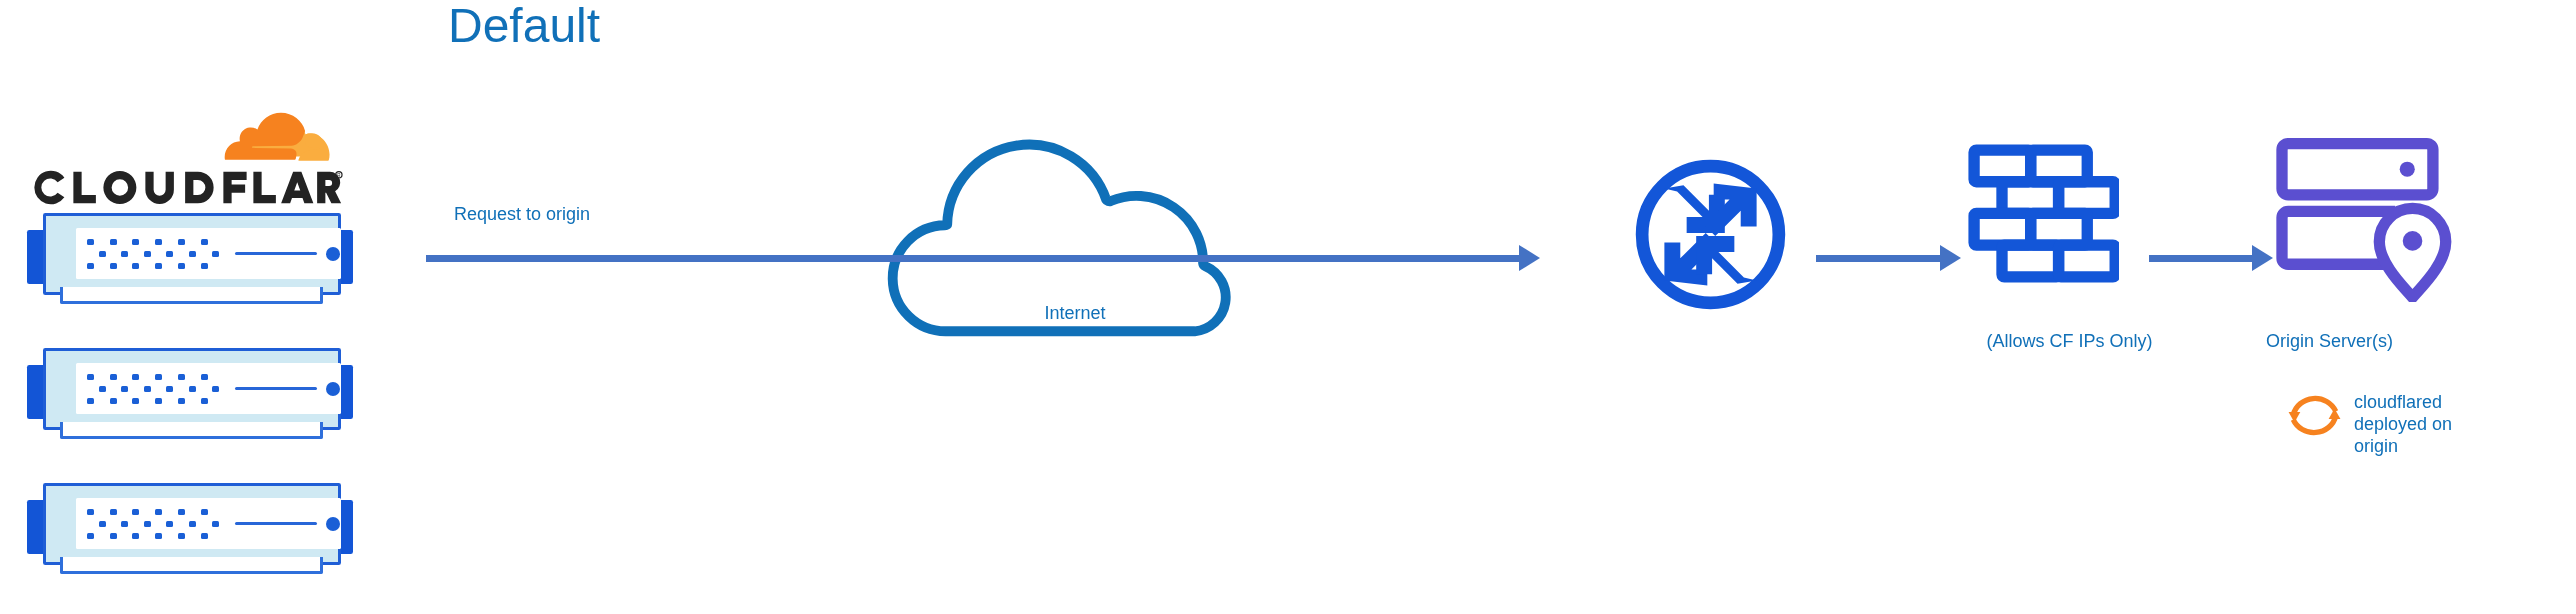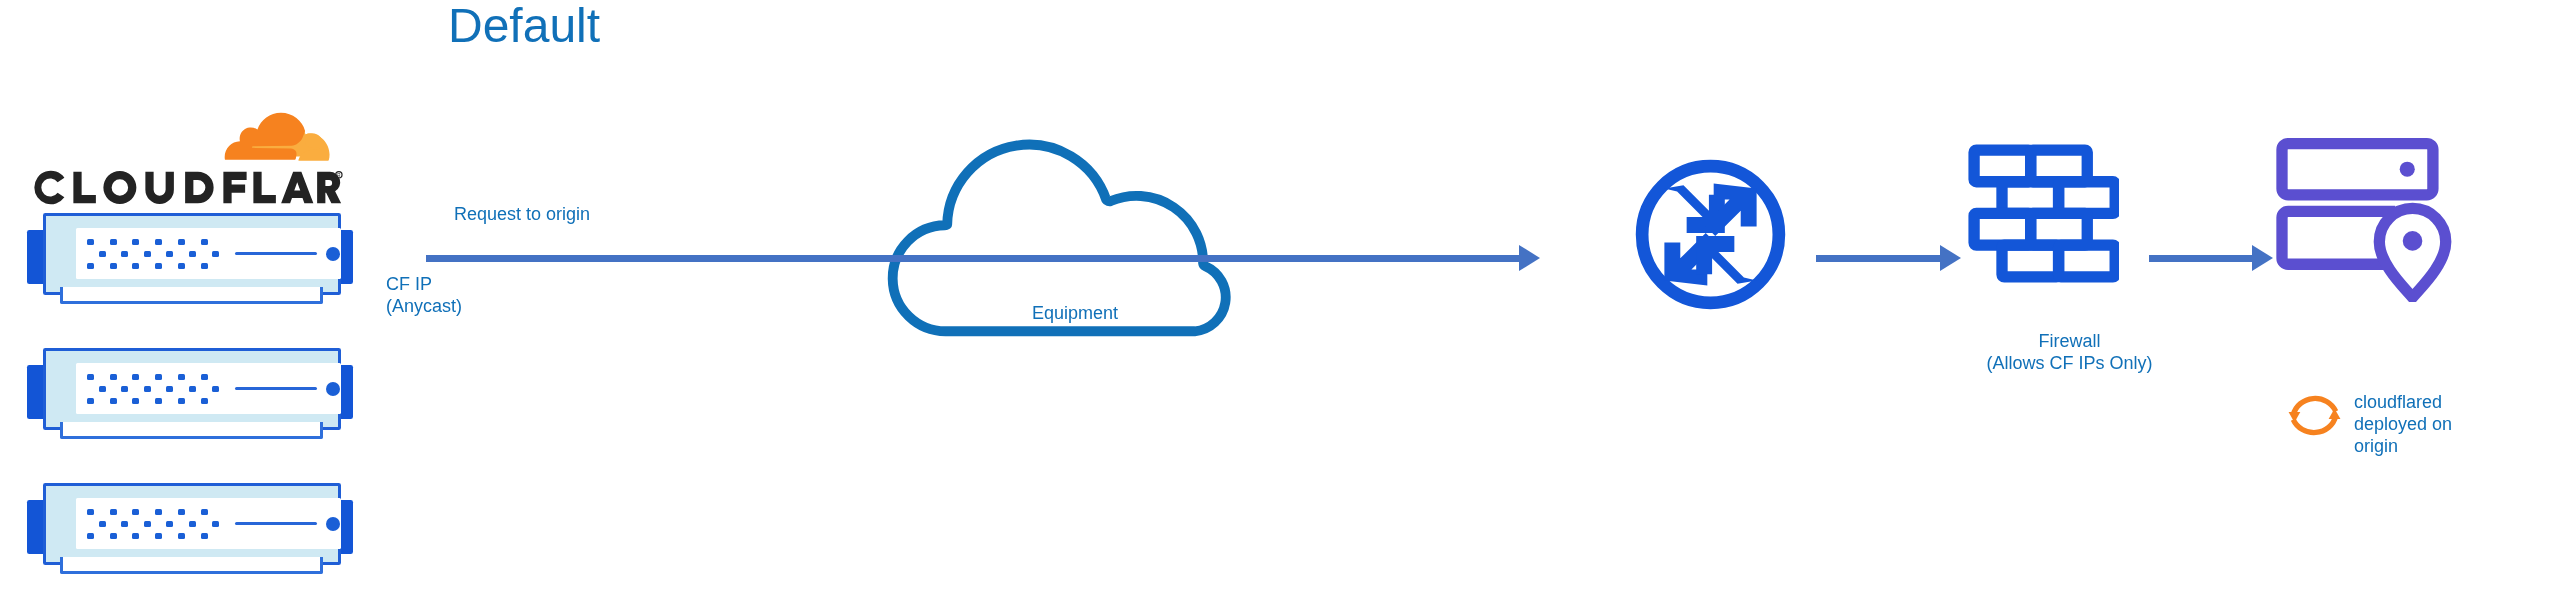--- a/index.html
+++ b/index.html
@@ -214,30 +214,26 @@
   <svg class="abs" id="cloud" viewBox="0 0 560 310">
     <path d="M130 300
              a70 70 0 0 1 -2 -140
              a5 5 0 0 0 3 -1
              a108 108 0 0 1 210 -33
              a5 5 0 0 0 6 2
              a88 88 0 0 1 122 82
              a5 5 0 0 0 3 4
              a45 45 0 0 1 -14 86z" fill="none" stroke="#1070b8" stroke-width="13" stroke-linejoin="round"></path>
   </svg>
-  <div class="lbl" id="lbl-internet">Equipment</div>
+  <div class="lbl" id="lbl-internet">Internet</div>
 
   <div class="arrow-line" style="left:426px;top:255px;width:1093px;"></div>
   <div class="arrow-head" style="left:1519px;top:245px;"></div>
 
   <div class="lbl" id="lbl-request">Request to origin</div>
-  <div class="lbl" id="lbl-cfip">
-    <div>CF IP</div>
-    <div>(Anycast)</div>
-  </div>
 
   <svg class="abs" id="cpe-icon" viewBox="0 0 100 100">
     <circle cx="50" cy="50" r="43" fill="none" stroke="#1356d8" stroke-width="8"></circle>
     <g fill="#1356d8">
 
       <path d="M24 24 L36 22 L52 38 L52 28 L62 28 L62 52 L38 52 L38 42 L48 42 L32 26z" transform="translate(-3,-3) scale(1.0)"></path>
 
       <path d="M76 24 L76 48 L66 48 L66 38 L50 54 L43 47 L59 31 L49 31 L49 21z" transform="translate(3,-3)"></path>
 
       <path d="M24 76 L24 52 L34 52 L34 62 L50 46 L57 53 L41 69 L51 69 L51 79z" transform="translate(-3,3)"></path>
@@ -255,35 +251,35 @@
       <rect x="83" y="8" width="75" height="42" rx="3"></rect>
       <rect x="45" y="50" width="75" height="42" rx="3"></rect>
       <rect x="120" y="50" width="75" height="42" rx="3"></rect>
       <rect x="8" y="92" width="75" height="42" rx="3"></rect>
       <rect x="83" y="92" width="75" height="42" rx="3"></rect>
       <rect x="45" y="134" width="75" height="42" rx="3"></rect>
       <rect x="120" y="134" width="75" height="42" rx="3"></rect>
     </g>
   </svg>
   <div class="lbl" id="lbl-firewall">
-    <div>Firewall</div>
     <div>(Allows CF IPs Only)</div>
   </div>
 
   <div class="arrow-line" style="left:2149px;top:255px;width:103px;"></div>
   <div class="arrow-head" style="left:2252px;top:245px;"></div>
 
   <svg class="abs" id="origin-icon" viewBox="0 0 240 220">
     <rect x="10" y="10" width="200" height="68" rx="8" fill="none" stroke="#5b4fd0" stroke-width="15"></rect>
     <circle cx="176" cy="44" r="10" fill="#5b4fd0"></circle>
     <path d="M160 100 H18 a8 8 0 0 0 -8 8 v54 a8 8 0 0 0 8 8 H160" fill="none" stroke="#5b4fd0" stroke-width="15" stroke-linejoin="round"></path>
     <path d="M183 96 a44 44 0 0 1 44 44 c0 30 -34 62 -44 74 c-10 -12 -44 -44 -44 -74
              a44 44 0 0 1 44 -44z" fill="#ffffff" stroke="#5b4fd0" stroke-width="15" stroke-linejoin="round"></path>
     <circle cx="183" cy="139" r="13" fill="#5b4fd0"></circle>
   </svg>
+  <div class="lbl" id="lbl-origin">Origin Server(s)</div>
 
   <svg class="abs" id="sync-icon" viewBox="0 0 100 100">
     <g fill="none" stroke="#f6821f" stroke-width="9" stroke-linecap="butt">
       <path d="M14 57 a38 36 0 0 0 72 -6"></path>
       <path d="M86 43 a38 36 0 0 0 -72 6"></path>
     </g>
     <path d="M6 44 L26 44 L16 62z" fill="#f6821f"></path>
     <path d="M74 56 L94 56 L84 38z" fill="#f6821f"></path>
   </svg>
   <div class="lbl" id="lbl-cloudflared">

